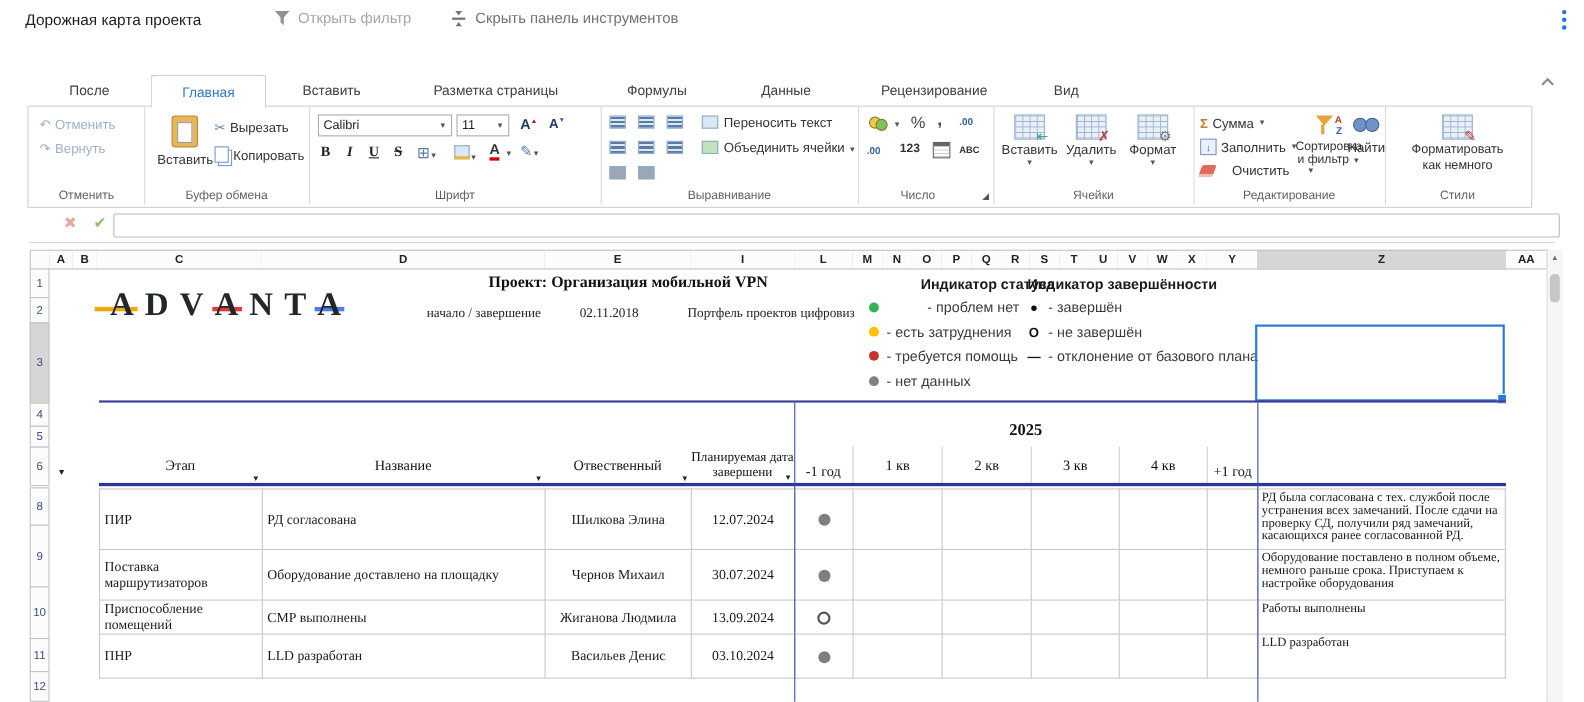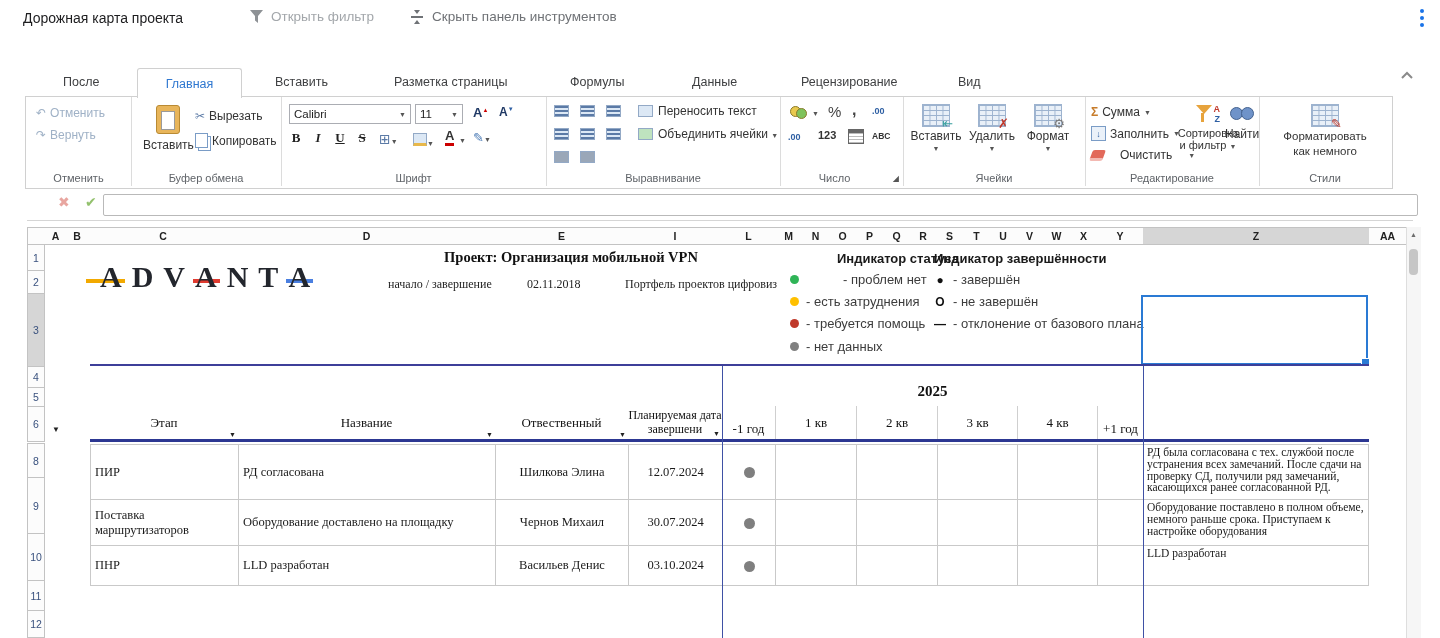--- a/index.html
+++ b/index.html
@@ -477,20 +477,33 @@
     <td class="ctr">Чернов Михаил</td>
     <td class="ctr">30.07.2024</td>
     <td class="ctr"><span class="ind" data-kind="filled"></span></td>
     <td></td>
         <td></td>
     <td></td>
         <td></td>
     <td></td>
     <td class="cmt">Оборудование поставлено в полном объеме, немного раньше срока. Приступаем к настройке оборудования</td>
   </tr>
+  <tr style="height:29px;">
+    <td>Приспособление помещений</td>
+    <td>СМР выполнены</td>
+    <td class="ctr">Жиганова Людмила</td>
+    <td class="ctr">13.09.2024</td>
+    <td class="ctr"><span class="ind" data-kind="open"></span></td>
+    <td></td>
+        <td></td>
+    <td></td>
+        <td></td>
+    <td></td>
+    <td class="cmt">Работы выполнены</td>
+  </tr>
   <tr style="height:40px;">
     <td>ПНР</td>
     <td>LLD разработан</td>
     <td class="ctr">Васильев Денис</td>
     <td class="ctr">03.10.2024</td>
     <td class="ctr"><span class="ind" data-kind="filled"></span></td>
     <td></td>
         <td></td>
     <td></td>
         <td></td>

